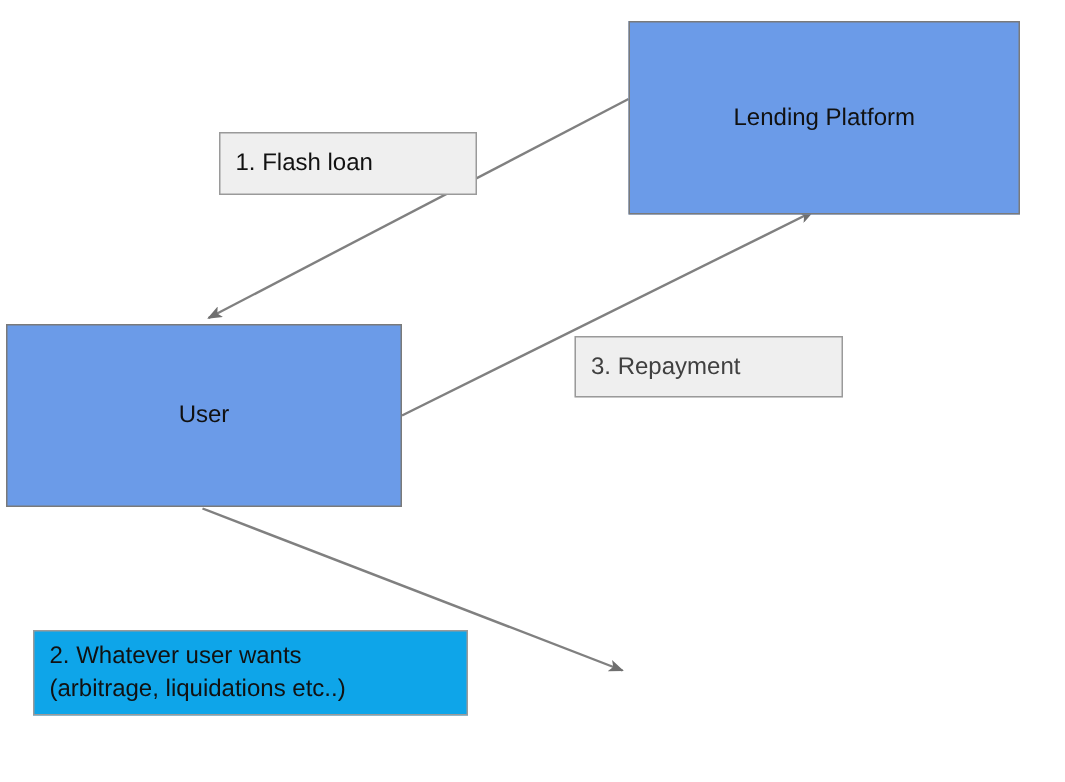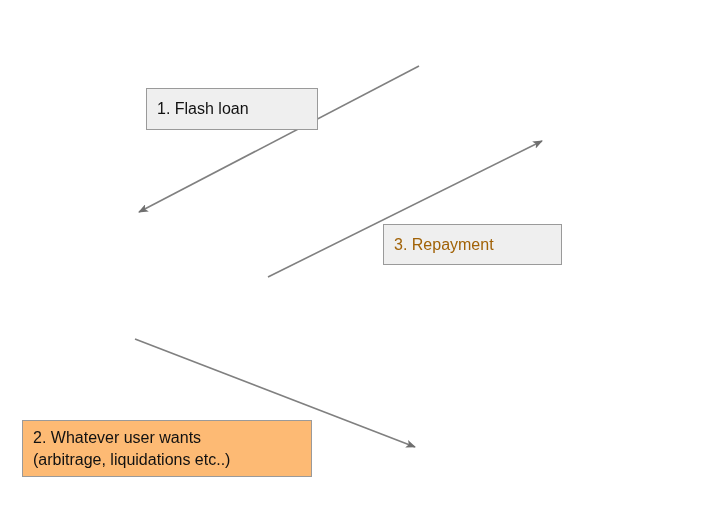--- a/index.html
+++ b/index.html
@@ -71,29 +71,35 @@
       </marker>
     </defs>
 
     <line id="edge-flash-loan" x1="419" y1="66" x2="139" y2="212" stroke="#808080" stroke-width="1.6" marker-end="url(#arrowhead)"></line>
 
     <line id="edge-whatever-user-wants" x1="135" y1="339" x2="415" y2="447" stroke="#808080" stroke-width="1.6" marker-end="url(#arrowhead)"></line>
 
     <line id="edge-repayment" x1="268" y1="277" x2="542" y2="141" stroke="#808080" stroke-width="1.6" marker-end="url(#arrowhead)"></line>
   </svg>
 
+  <div class="node" id="node-lending-platform" style="left: 419px; top: 14px; width: 261px; height: 129px; background: rgb(107, 155, 232); border-color: rgb(122, 122, 122); color: rgb(17, 17, 17);">
+    <span>Lending Platform</span>
+  </div>
 
+  <div class="node" id="node-user" style="left: 4px; top: 216px; width: 264px; height: 122px; background: rgb(107, 155, 232); border-color: rgb(122, 122, 122); color: rgb(17, 17, 17);">
+    <span>User</span>
+  </div>
 
 
   <div class="edge-label" id="label-flash-loan" style="left: 146px; top: 88px; width: 172px; height: 42px; background: rgb(239, 239, 239); border-color: rgb(154, 154, 154); color: rgb(17, 17, 17);">
     <span>1. Flash loan</span>
   </div>
 
-  <div class="edge-label" id="label-whatever-user-wants" style="left: 22px; top: 420px; width: 290px; height: 57px; background: #fdba74; border-color: rgb(154, 154, 154); color: rgb(17, 17, 17);">
+  <div class="edge-label" id="label-whatever-user-wants" style="left: 22px; top: 420px; width: 290px; height: 57px; background: #0ea5e9; border-color: rgb(154, 154, 154); color: rgb(17, 17, 17);">
     <span>2. Whatever user wants
 (arbitrage, liquidations etc..)</span>
   </div>
 
-  <div class="edge-label" id="label-repayment" style="left: 383px; top: 224px; width: 179px; height: 41px; background: rgb(239, 239, 239); border-color: rgb(154, 154, 154); color: #a16207;">
+  <div class="edge-label" id="label-repayment" style="left: 383px; top: 224px; width: 179px; height: 41px; background: rgb(239, 239, 239); border-color: rgb(154, 154, 154); color: #404040;">
     <span>3. Repayment</span>
   </div>
 
 </div>
 
 </body></html>

